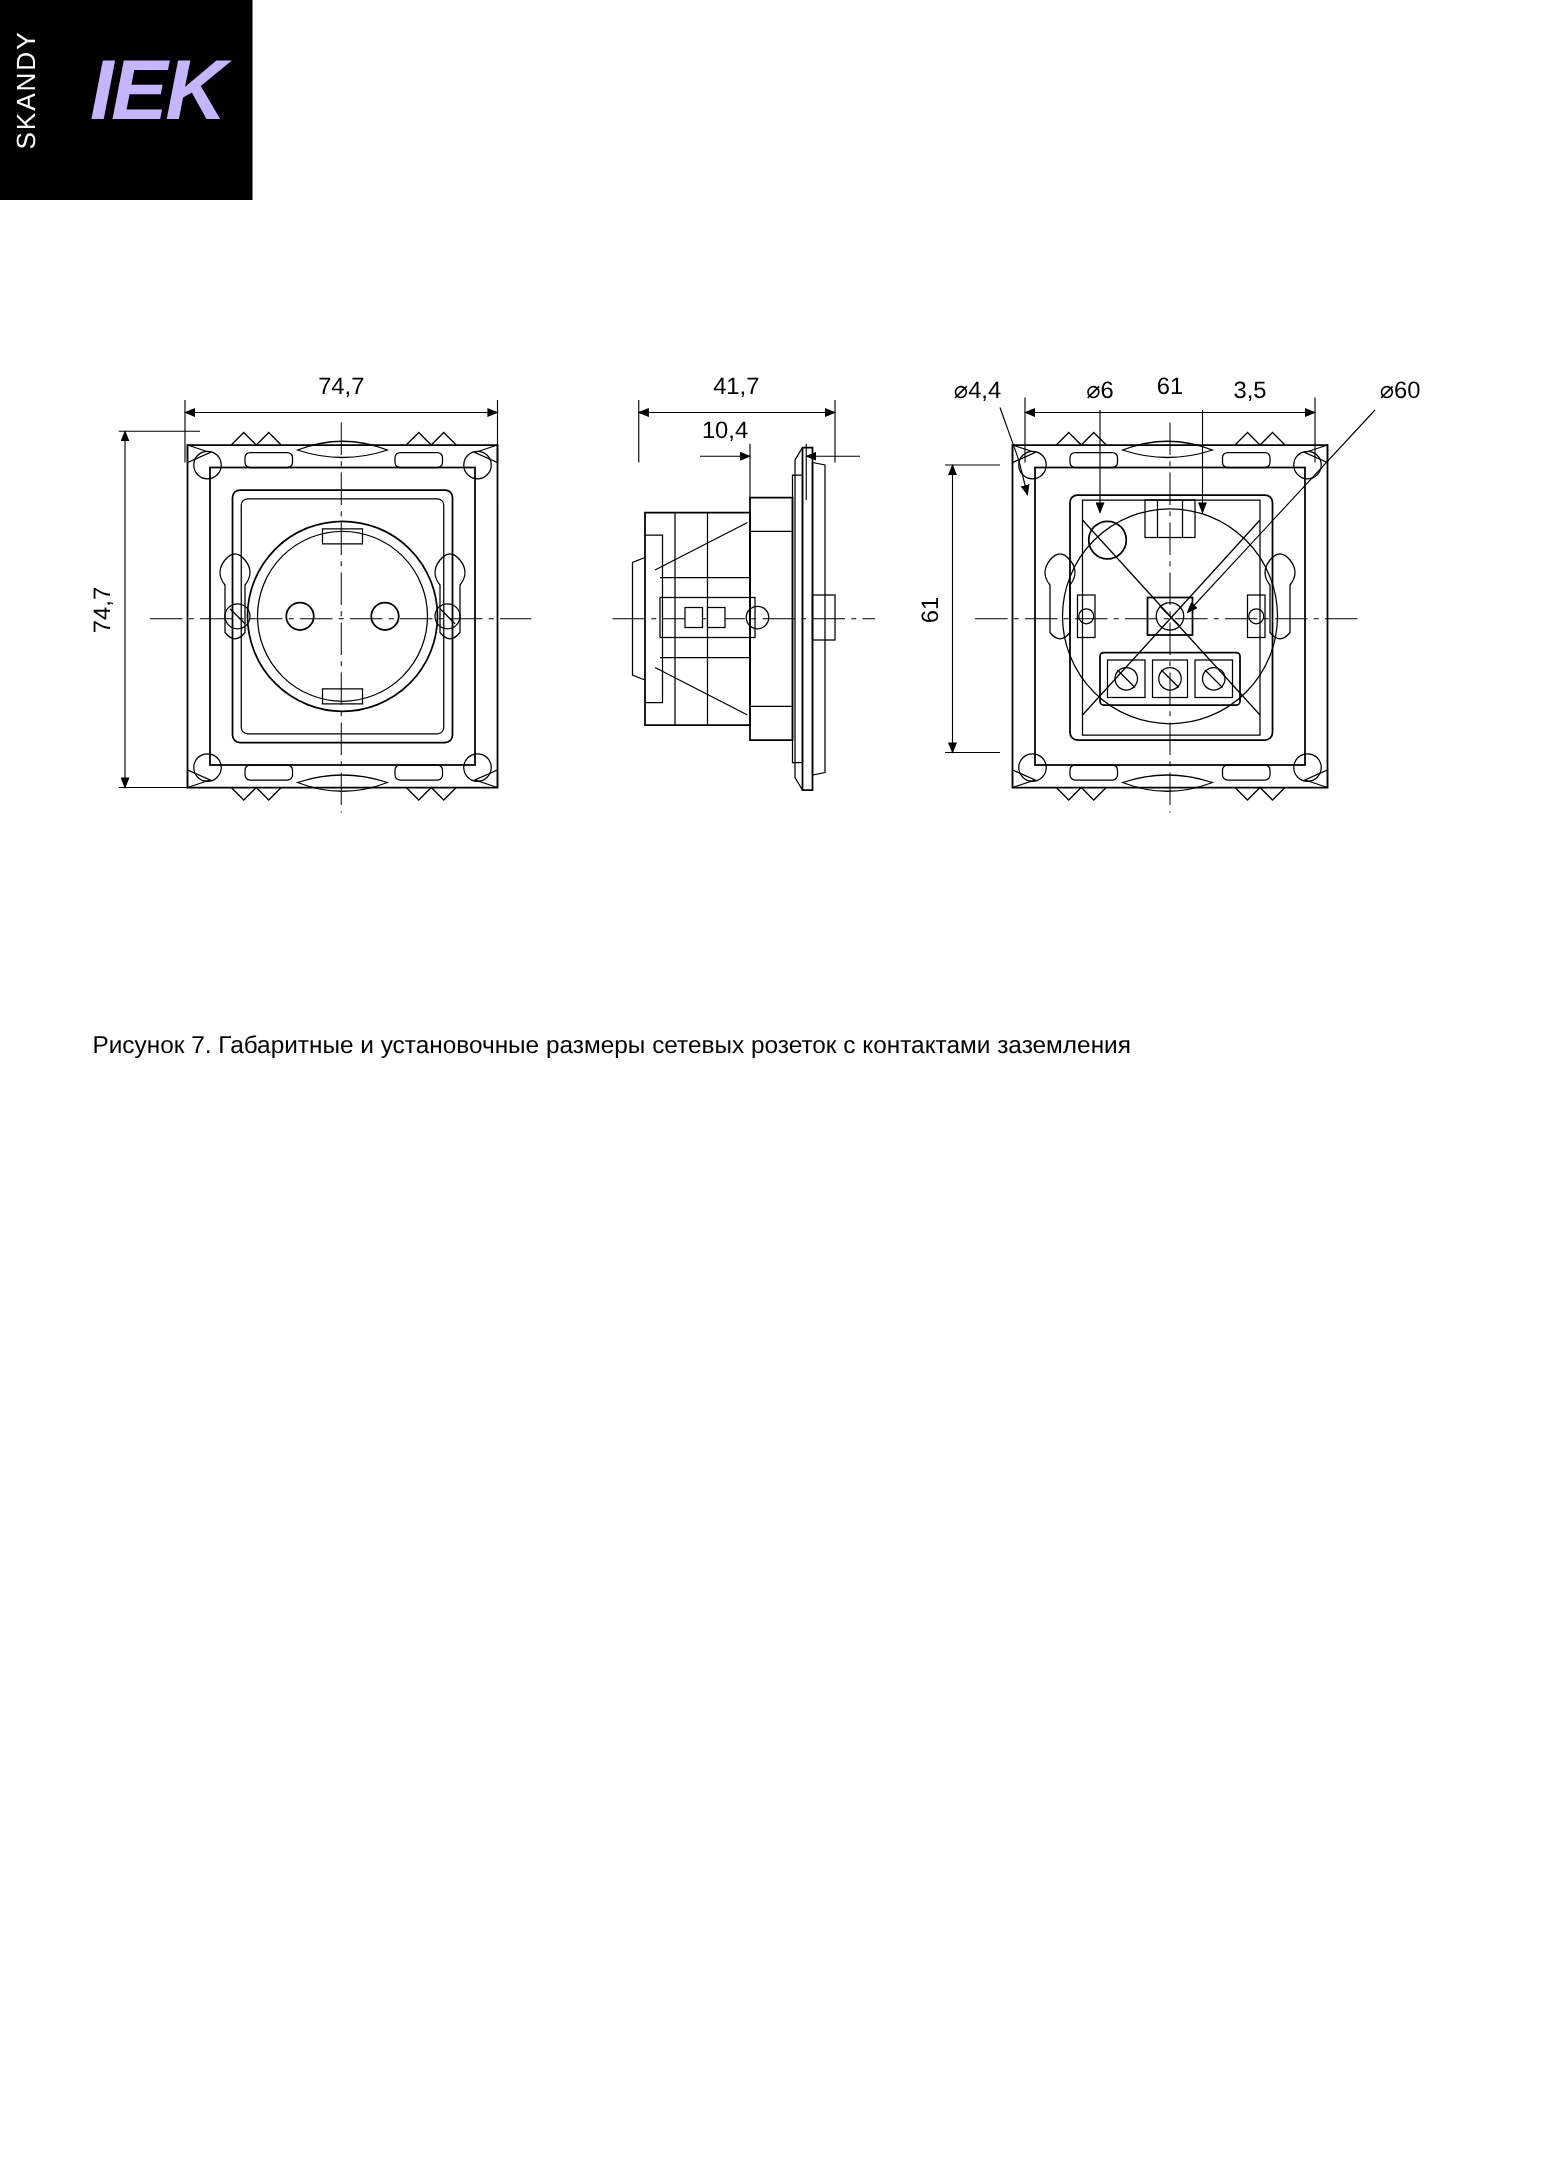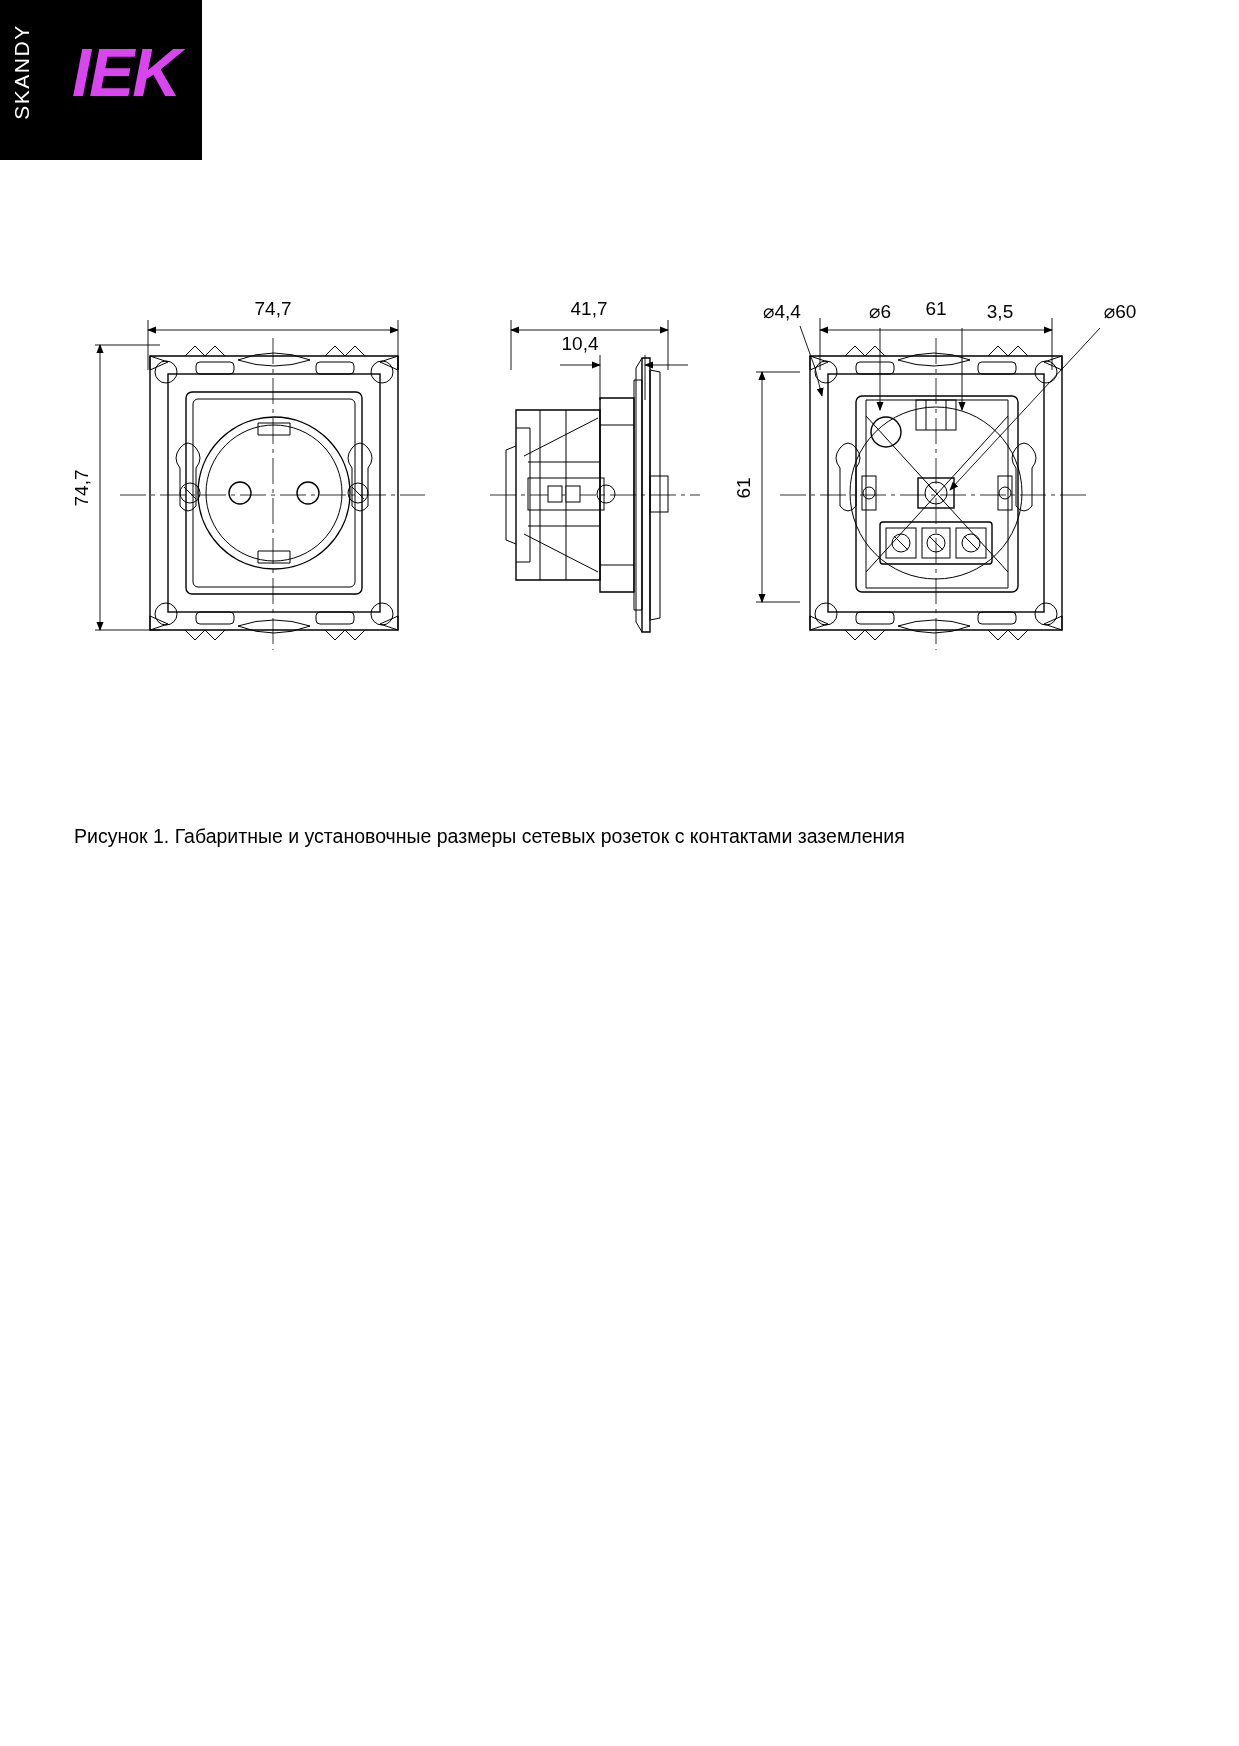--- a/index.html
+++ b/index.html
@@ -35,21 +35,21 @@
     color: #ffffff;
     font-size: 21px;
     letter-spacing: 1.5px;
     text-align: center;
     font-family: "Liberation Sans", sans-serif;
   }
   #brand-logo {
     position: absolute;
     left: 72px;
     top: 38px;
-    color: #d946ef;
+    color: #c4b5fd;
     font-size: 68px;
     font-weight: bold;
     font-style: italic;
     letter-spacing: -2px;
     line-height: 68px;
     font-family: "Liberation Sans", sans-serif;
   }
 
   
   #figure-drawing {
@@ -294,13 +294,13 @@
     <line class="th" x1="894" y1="286" x2="908" y2="300"></line>
     <line class="th" x1="929" y1="286" x2="943" y2="300"></line>
     <line class="th" x1="964" y1="286" x2="978" y2="300"></line>
 
     <line class="th" x1="866" y1="322" x2="1008" y2="166"></line>
     <line class="th" x1="866" y1="166" x2="1008" y2="322"></line>
   </g>
 </svg>
 </div>
 
-<div id="figure-caption">Рисунок 1. Габаритные и установочные размеры сетевых розеток с контактами заземления</div>
+<div id="figure-caption">Рисунок 7. Габаритные и установочные размеры сетевых розеток с контактами заземления</div>
 
 </body></html>

